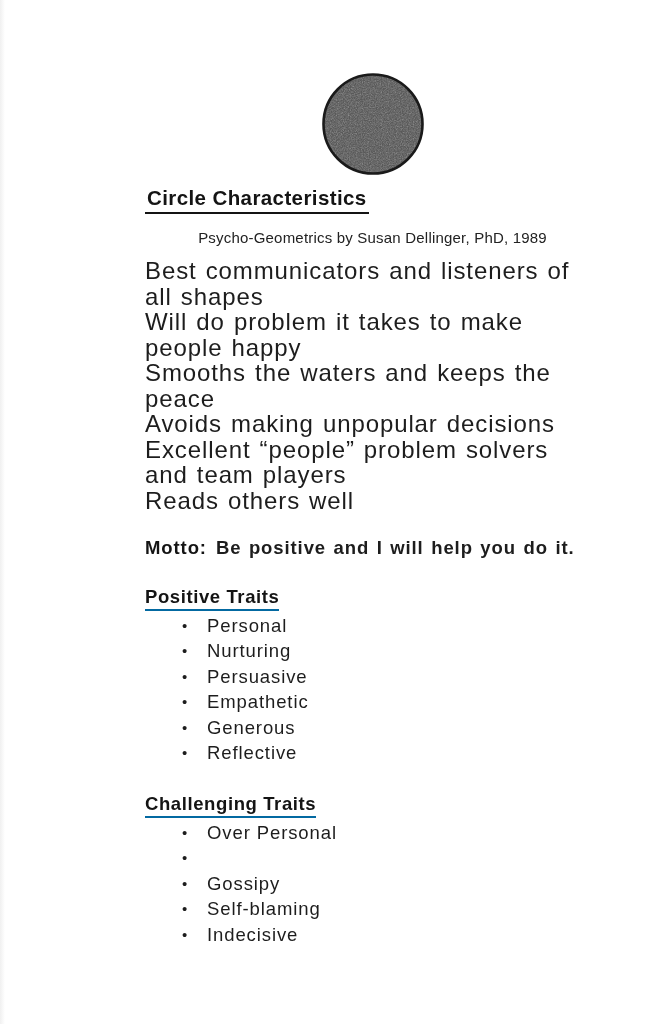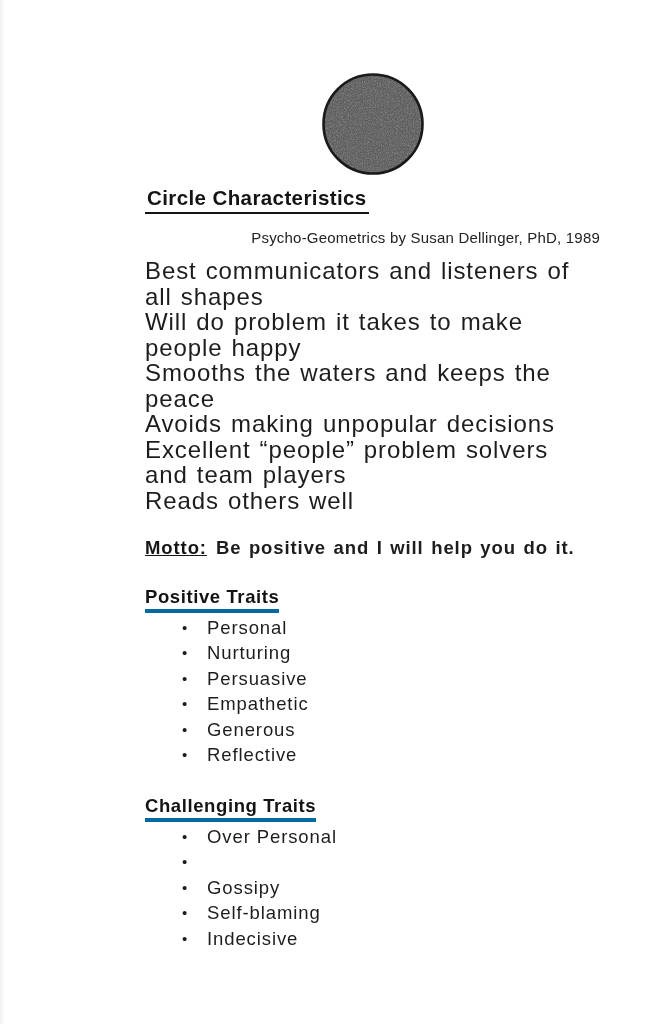--- a/index.html
+++ b/index.html
@@ -32,52 +32,52 @@
     font-size: 20.5px;
     font-weight: 700;
     letter-spacing: 0.4px;
     color: #141414;
     border-bottom: 2.5px solid #141414;
     padding: 0 2px 3px 2px;
     line-height: 23px;
   }
   .attribution {
     margin-top: 15px;
-    text-align: right;
+    text-align: center;
     font-size: 15px;
     letter-spacing: 0.2px;
     color: #222;
   }
   .characteristics {
     margin-top: 12px;
     font-size: 24px;
     line-height: 25.5px;
     letter-spacing: 0.9px;
     word-spacing: 1.5px;
   }
   .char-line { }
   .motto-block {
     margin-top: 22px;
     font-size: 18.5px;
     line-height: 25.5px;
     letter-spacing: 0.9px;
     word-spacing: 1.5px;
   }
-  .kv-label { font-weight: 700; color: #141414; text-decoration: underline; }
+  .kv-label { font-weight: 700; color: #141414; }
   .kv-text { margin-left: 9px; font-weight: bold; }
   .section { margin-top: 24px; }
   .section-challenging { margin-top: 26px; }
   .section-heading-row { line-height: 25.5px; }
   .section-heading {
     display: inline-block;
     font-size: 18.5px;
     font-weight: 700;
     letter-spacing: 0.6px;
     color: #141414;
-    border-bottom: 4px solid #0369a1;
+    border-bottom: 2px solid #0369a1;
     padding-bottom: 1px;
     line-height: 22px;
   }
   .trait-list {
     margin-top: 2px;
     font-size: 18.5px;
     line-height: 25.5px;
     letter-spacing: 0.9px;
   }
   .trait { display: flex; padding-left: 37px; }

